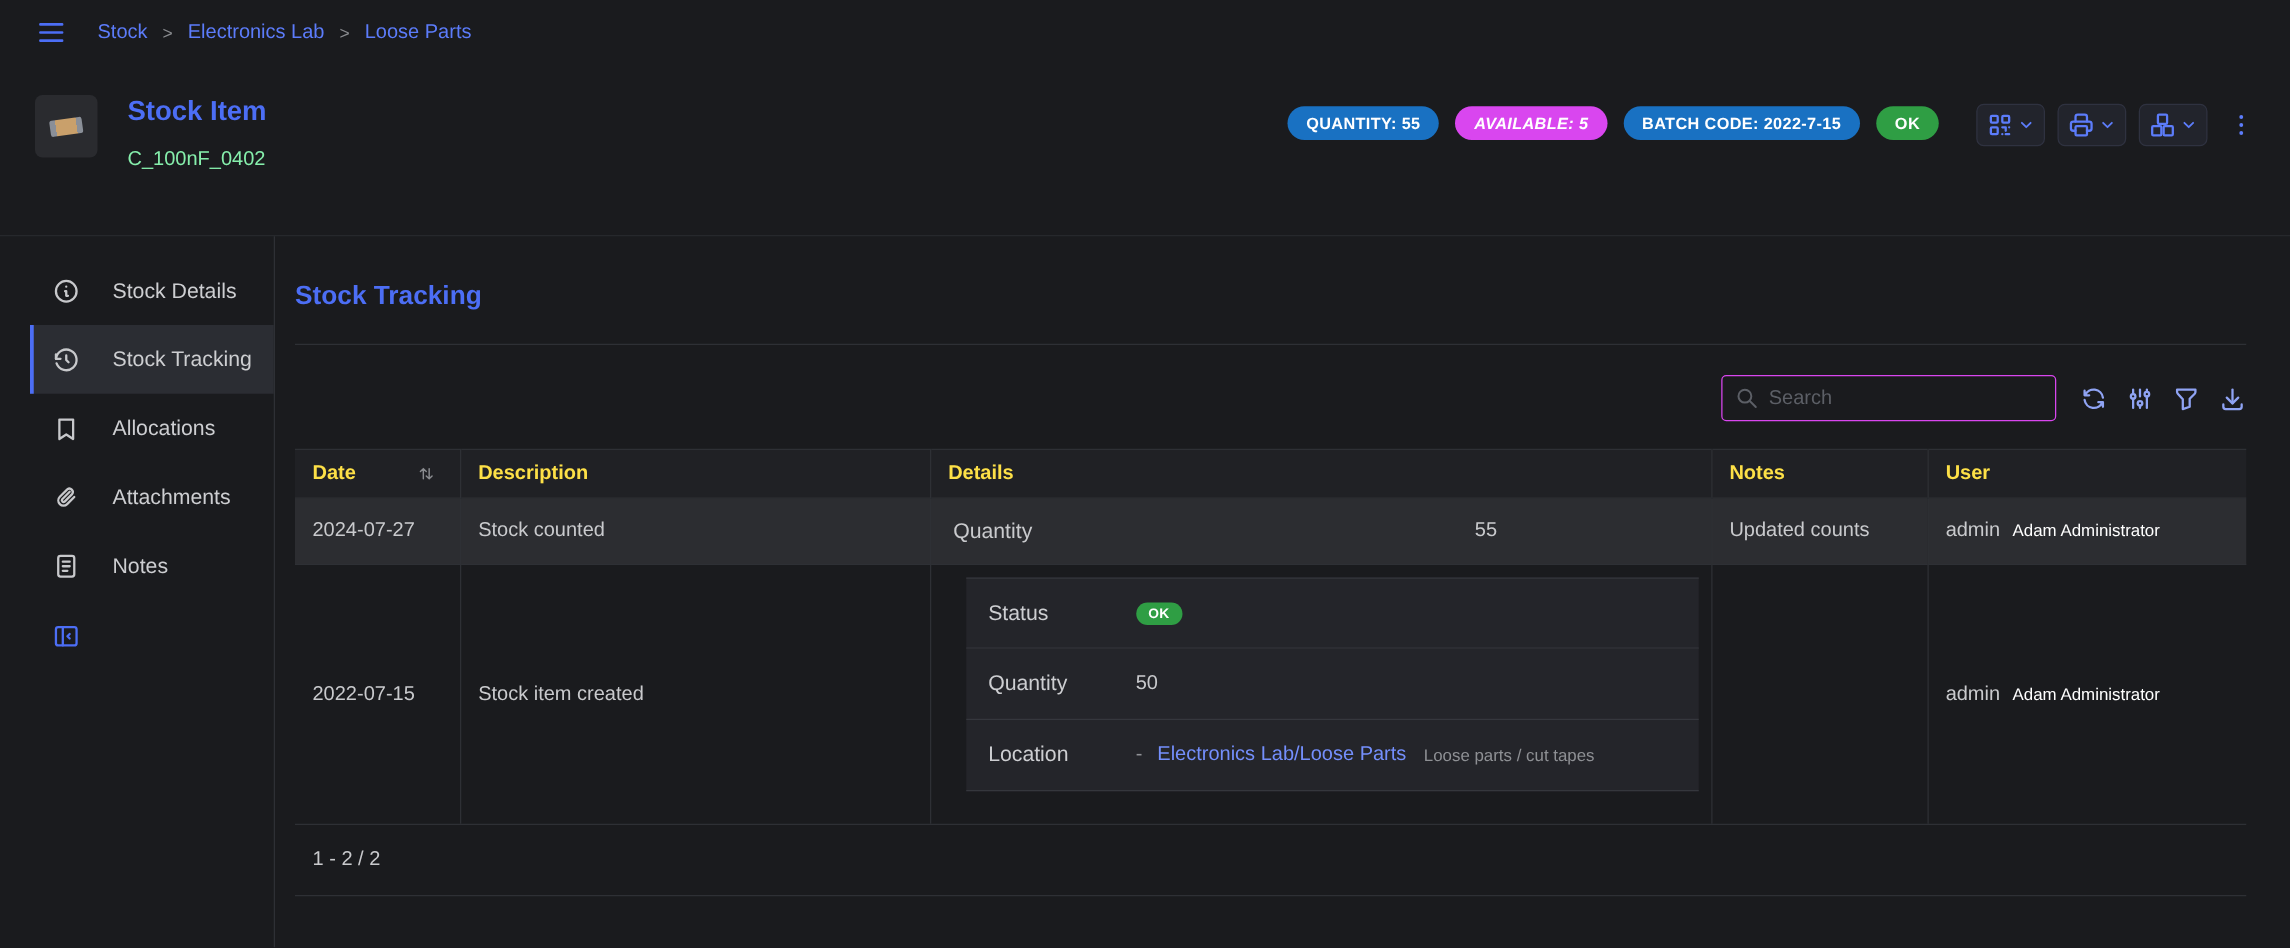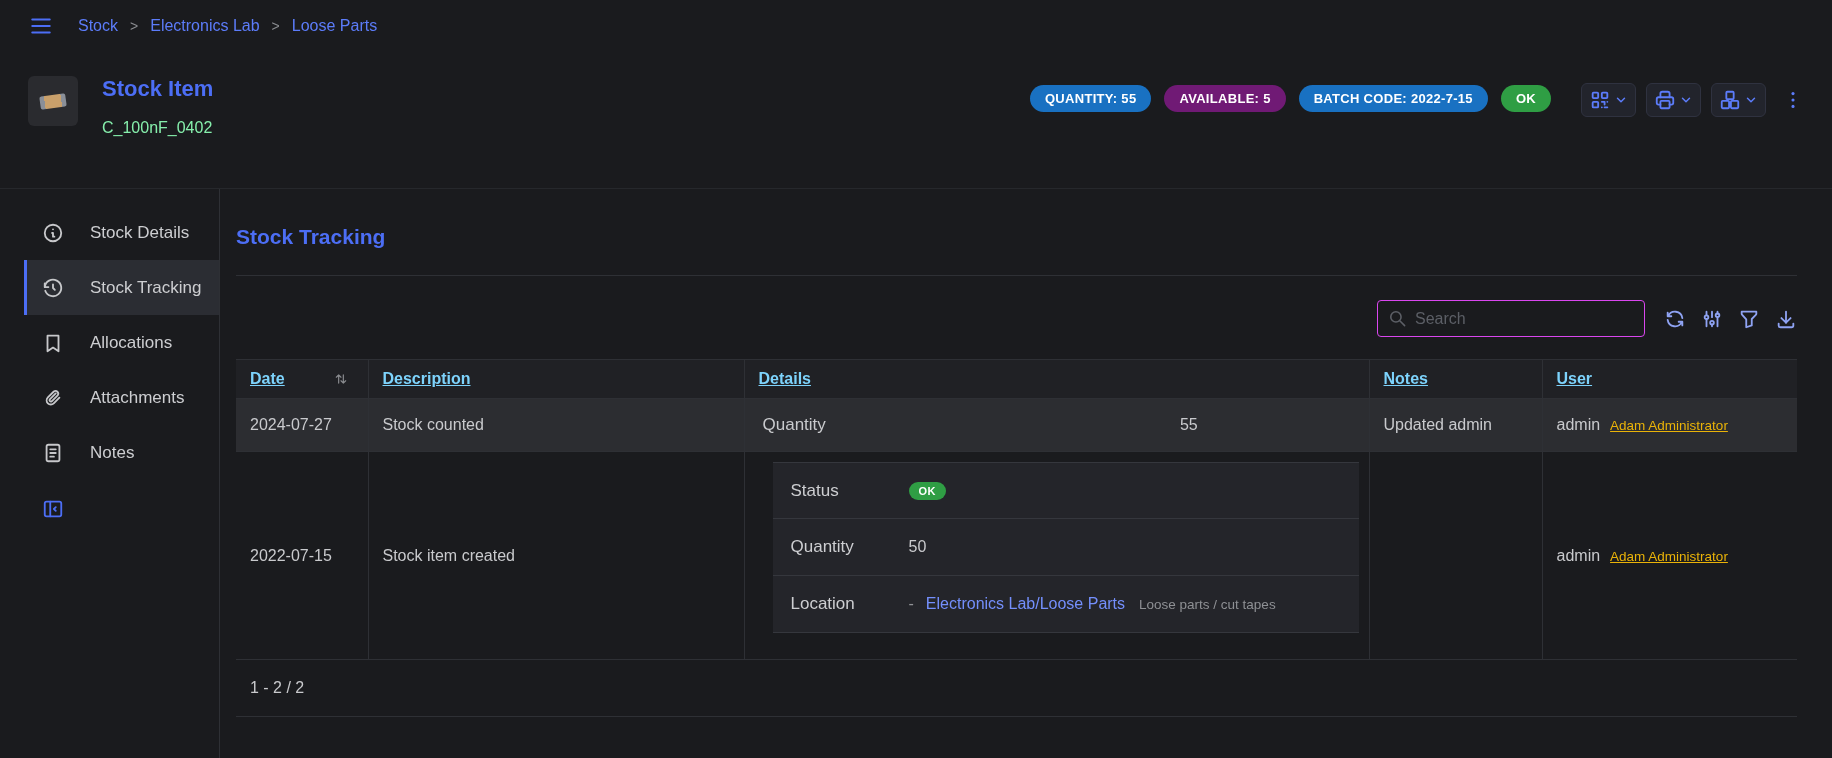--- a/index.html
+++ b/index.html
@@ -27,21 +27,21 @@
            display:flex; align-items:center; justify-content:center; cursor:pointer; }
   .cap { width:26px; height:13px; border-radius:2px; transform:rotate(-8deg);
          background:linear-gradient(90deg,#8a8f98 0 18%, #c9a06b 18% 82%, #8a8f98 82%); }
   .title-block { margin-left:24px; }
   .page-title { font-size:22px; font-weight:700; color:#4c6ef5; }
   .page-subtitle { margin-top:17px; font-size:16px; color:#86efac; }
   .badges { margin-left:auto; display:flex; gap:13px; align-items:flex-end; margin-top:9px; }
   .badge { height:27px; display:flex; align-items:center; padding:0 15px; border-radius:14px;
            color:#fff; font-weight:700; font-size:13px; letter-spacing:.3px; white-space:nowrap; }
   .badge.blue { background:#1971c2; }
-  .badge.orange { background:#701a75; }
+  .badge.orange { background:#d946ef;font-style:italic; }
   .badge.green { background:#2f9e44; }
   .actions { display:flex; gap:10px; margin-left:30px; align-items:center; margin-top:7px; }
   .action-btn { display:flex; align-items:center; gap:3px; padding:5px 7px; border-radius:6px;
                 background:#22242c; border:1px solid #2f3240; color:#5c7cfa; cursor:pointer; }
   .dots-btn { color:#5c7cfa; cursor:pointer; margin-left:6px; }
 
   
   .content { display:flex; height:570px; border-top:1px solid #26282c; }
   .sidebar { width:220px; border-right:1px solid #2e3035; padding:16px 0 0 24px; flex:none; }
   .side-item { height:55px; display:flex; align-items:center; gap:26px; padding-left:18px;
@@ -62,21 +62,21 @@
   .search input::placeholder { color:#5c5f66; }
   .tool-btn { color:#8fa3f3; cursor:pointer; }
 
   
   .table-wrap { margin-top:22px; }
   table { width:100%; border-collapse:collapse; table-layout:fixed; }
   col.c-date { width:132px; } col.c-desc { width:376px; } col.c-det { width:625px; }
   col.c-notes { width:173px; }
   thead tr { border-top:1px solid #2e3035; border-bottom:1px solid #2e3035; }
   th { padding:10px 14px; font-weight:700; font-size:16px; text-align:left;
-       background:#202125; color:#7dd3fc;text-decoration:underline; }
+       background:#202125; color:#fde047; }
   th:not(:first-child), td:not(:first-child) { border-left:1px solid #2e3035; }
   .th-inner { display:flex; align-items:center; justify-content:space-between; padding-right:6px; }
   .sort-ic { color:#8a8c90; }
   td { padding:14px; font-size:16px; vertical-align:middle; }
   tr.hl { background:#2c2d31; }
   tbody tr { border-bottom:1px solid #2e3035; }
   tbody tr:last-child { border-bottom:none; }
 
   .detail-single { display:flex; align-items:center; padding:2px 4px; }
   .detail-single .lbl { flex:0 0 45%; font-size:17px; }
@@ -88,21 +88,21 @@
   .subrow:first-child { border-top:1px solid #35373d; }
   .sublbl { width:118px; font-size:17px; color:#cdced1; flex:none; }
   .badge-ok-sm { background:#2f9e44; color:#fff; font-size:11px; font-weight:700;
                  padding:3px 10px; border-radius:10px; letter-spacing:.4px; }
   .subval { font-size:16px; }
   .loc-dash { color:#909296; margin-right:12px; }
   .loc-link { color:#748ffc; text-decoration:none; font-size:16px; cursor:pointer; }
   .loc-desc { margin-left:14px; font-size:13.5px; color:#8e9094; }
 
   .user-td-inner { display:flex; align-items:baseline; gap:10px; flex-wrap:wrap; }
-  .user-full { font-size:13.5px; color:#eab308;text-decoration:underline; }
+  .user-full { font-size:13.5px; color:#ffffff; }
 
   
   .table-footer { height:58px; border-top:1px solid #2e3035; border-bottom:1px solid #2e3035;
                   display:flex; align-items:center; padding:0 14px; }
   .footer-right { margin-left:auto; display:flex; align-items:center; gap:14px; }
   .page-size { width:64px; height:30px; border:1px solid #3a3d44; border-radius:4px;
                display:flex; align-items:center; padding:0 6px 0 10px; font-size:15px; cursor:pointer; }
   .stepper { margin-left:auto; display:flex; flex-direction:column; color:#8e9094; gap:0; }
   .stepper svg { width:11px; height:8px; }
   .pagination { display:flex; align-items:center; gap:8px; margin-left:6px; }
@@ -305,21 +305,21 @@
 
           <tr class="hl">
             <td>2024-07-27</td>
             <td>Stock counted</td>
             <td>
               <div class="detail-single">
                 <span class="lbl">Quantity</span>
                 <span class="val">55</span>
               </div>
             </td>
-            <td>Updated admin</td>
+            <td>Updated counts</td>
             <td>
               <div class="user-td-inner">
                 <span>admin</span>
                 <span class="user-full">Adam Administrator</span>
               </div>
             </td>
           </tr>
 
           <tr>
             <td>2022-07-15</td>

